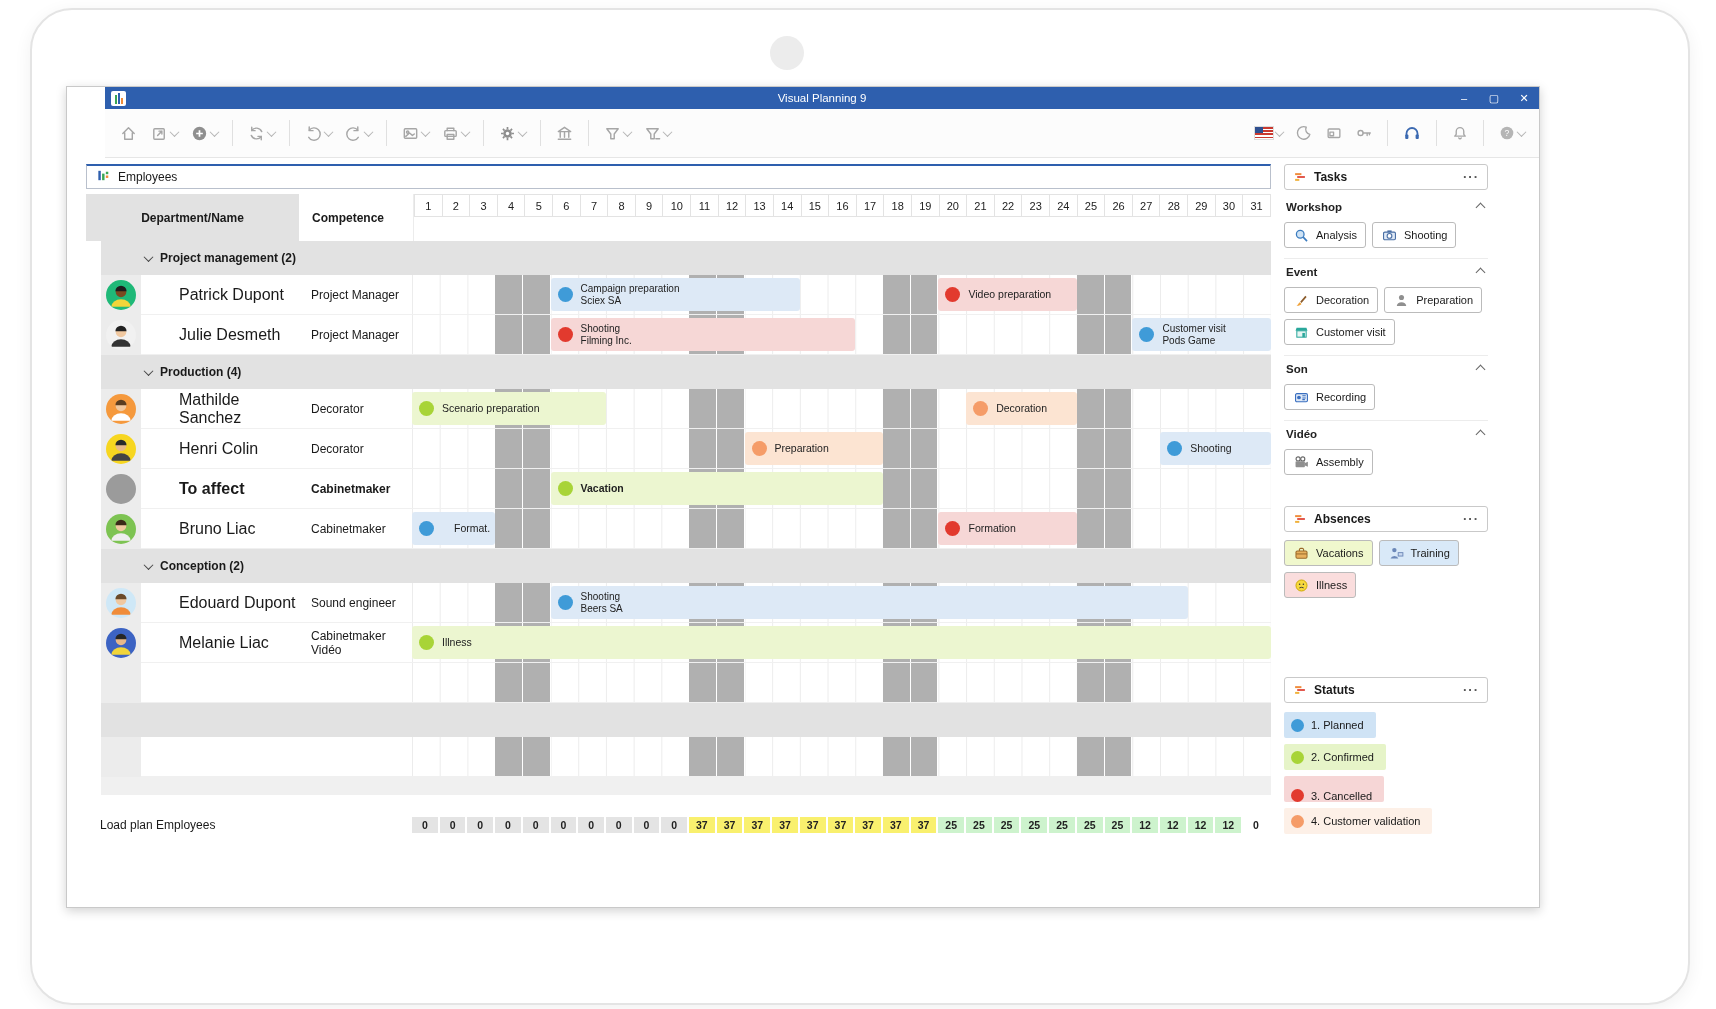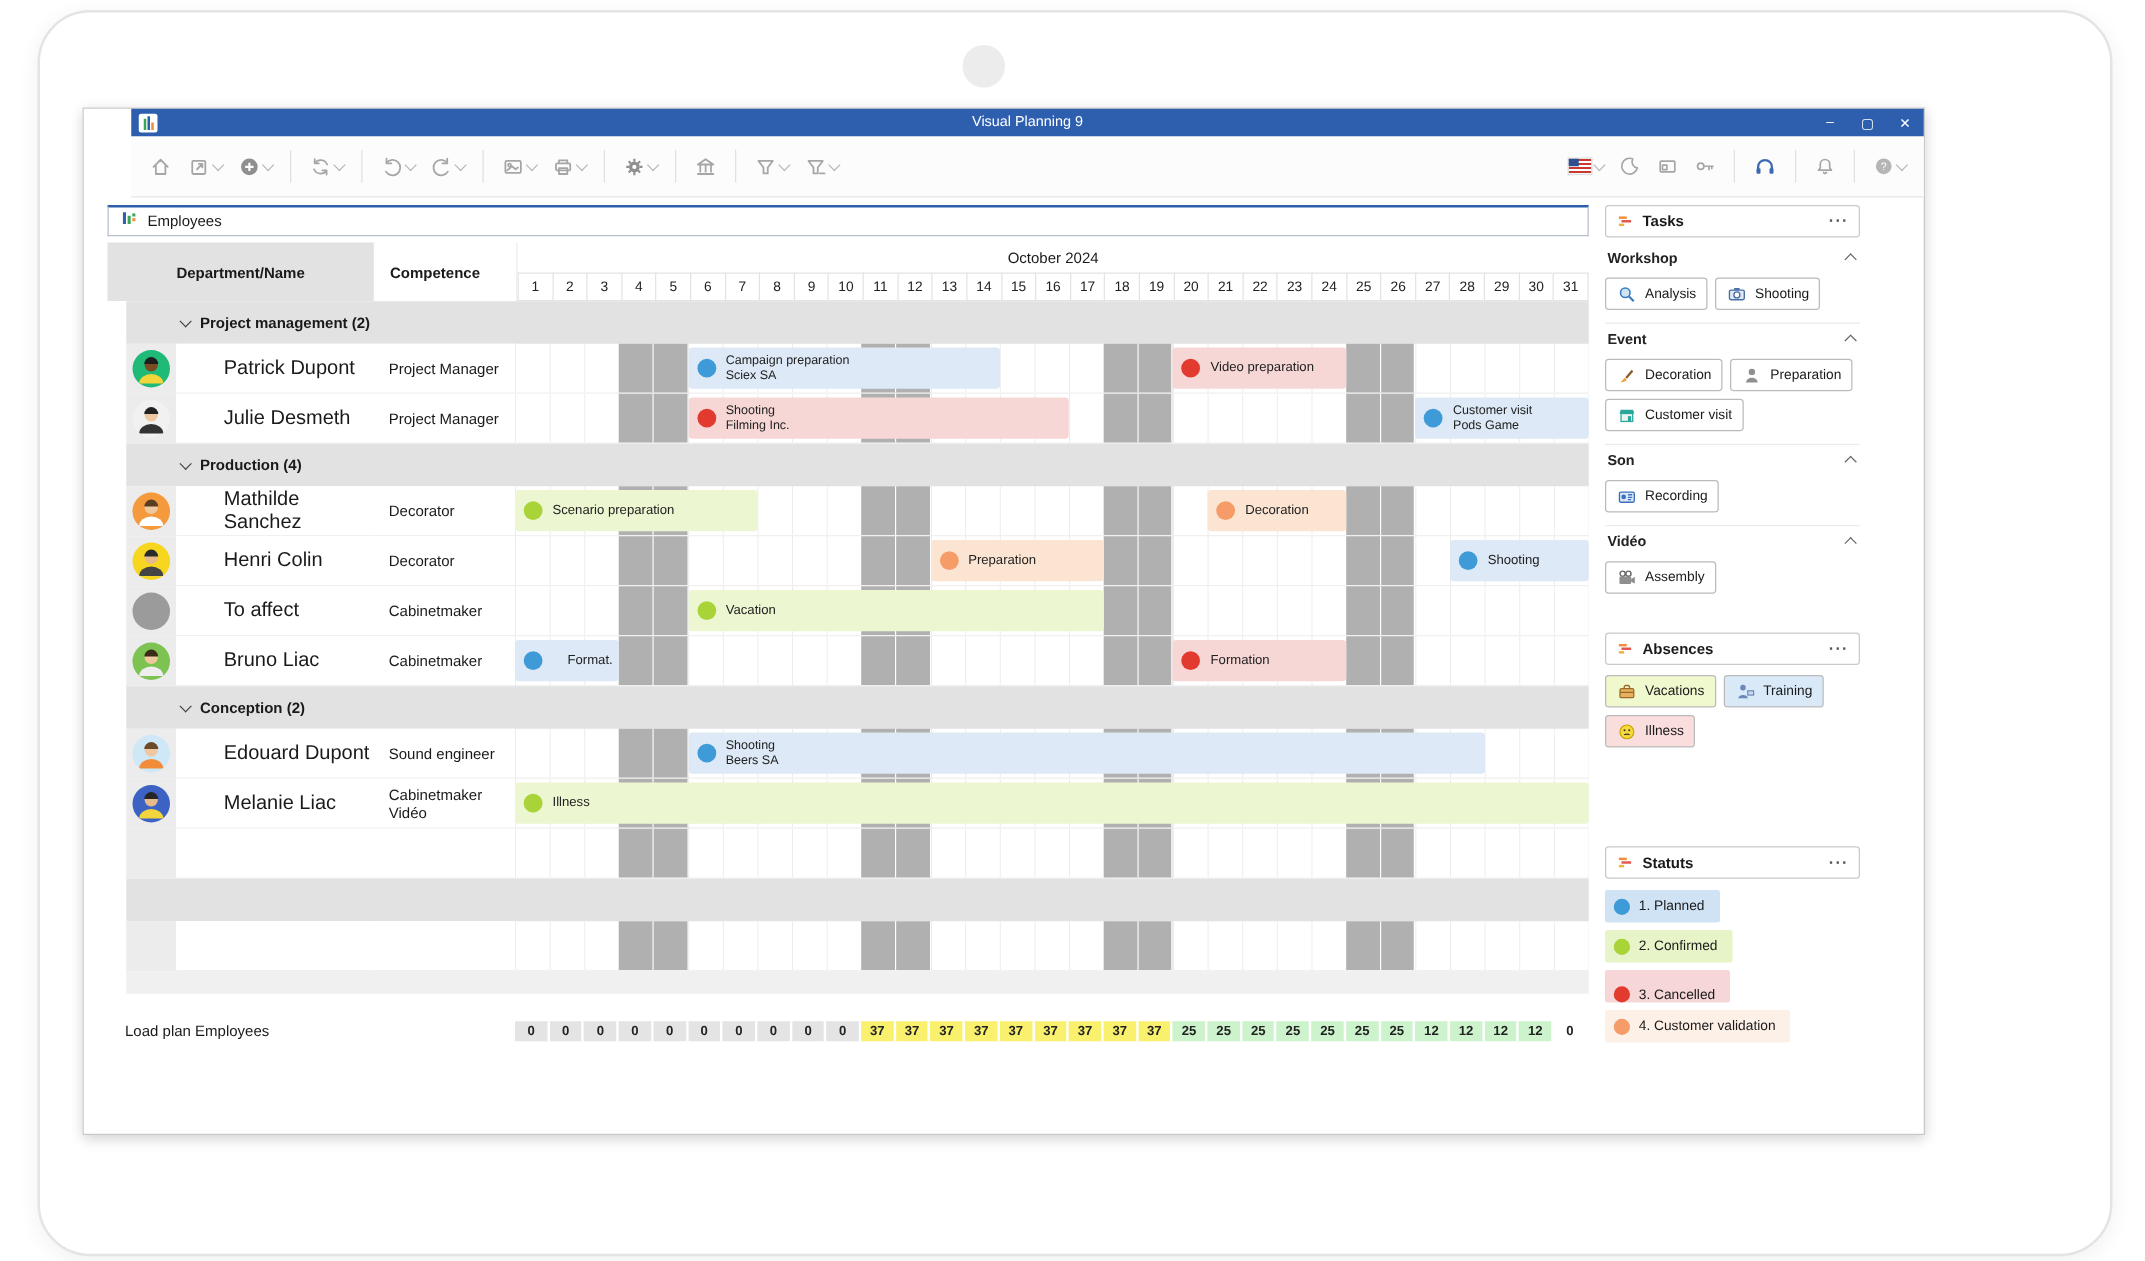--- a/index.html
+++ b/index.html
@@ -283,21 +283,20 @@
               <rect x="10.5" y="8" width="2.6" height="2.6" fill="#f08c3a"></rect>
             </svg></span>
         <span class="tab-label">Employees</span>
       </div>
 
       <div class="table">
         <div class="thead">
           <div class="th-dept">Department/Name</div>
           <div class="th-comp">Competence</div>
           <div class="th-days">
-            <div class="th-month">October 2024</div>
             <div class="th-daynums" id="day-row">
                 <div class="dh">1</div>
                 <div class="dh">2</div>
                 <div class="dh">3</div>
                 <div class="dh">4</div>
                 <div class="dh">5</div>
                 <div class="dh">6</div>
                 <div class="dh">7</div>
                 <div class="dh">8</div>
                 <div class="dh">9</div>
@@ -481,21 +480,21 @@
                   </span>
                 </div>
                 <div class="bar" style="left: 87.0968%; width: 12.9032%; background: rgb(221, 233, 246);">
                   <span class="dot" style="background: rgb(63, 155, 216);"></span>
                   <span class="bar-text">
                     <div>Shooting</div>
                   </span>
                 </div>
               </div>
             </div>
-            <div class="row" style="height: 40px;">
+            <div class="row" style="height: 40px; font-weight: bold;">
               <div class="c-gutter"></div>
               <div class="c-avatar">
                 <div class="avatar" style="background: rgb(155, 155, 155);"></div>
               </div>
               <div class="c-name">To affect</div>
               <div class="c-comp">Cabinetmaker</div>
               <div class="c-grid">
                 <div class="stripe" style="left: 9.67742%; width: 3.22581%;"></div>
                 <div class="stripe" style="left: 12.9032%; width: 3.22581%;"></div>
                 <div class="stripe" style="left: 32.2581%; width: 3.22581%;"></div>

